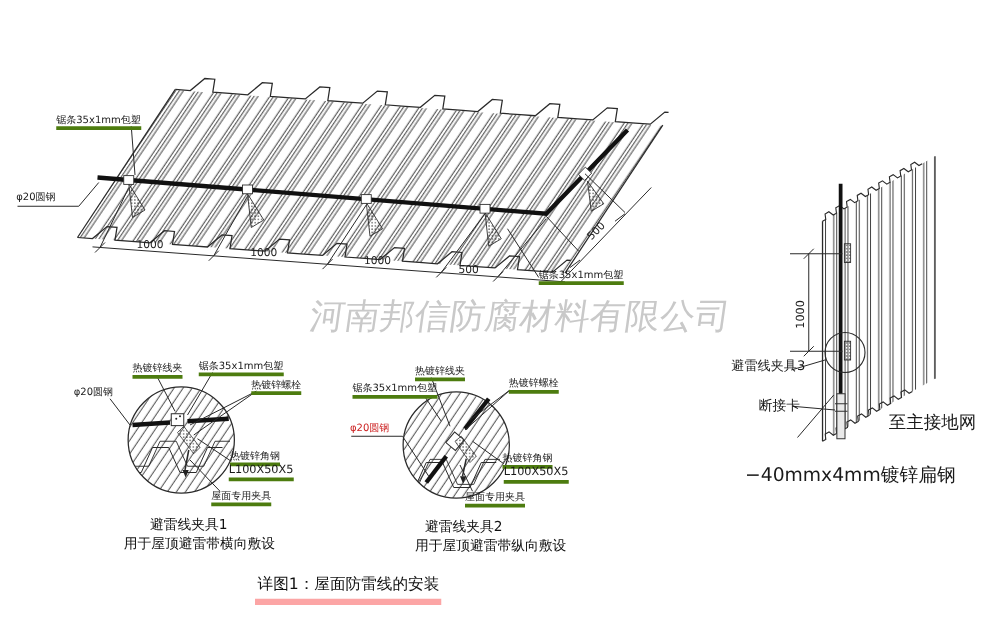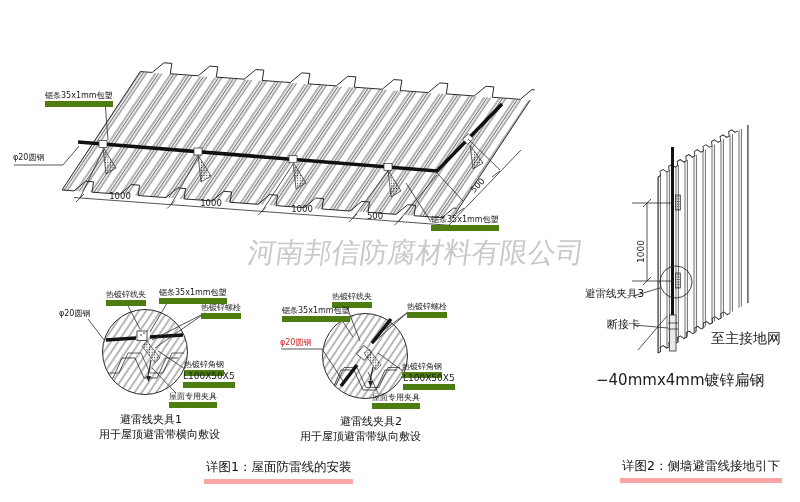--- a/index.html
+++ b/index.html
@@ -1,19 +1,19 @@
 <!DOCTYPE html>
 <html><head>
 <meta charset="utf-8">
 <style>
   html,body{margin:0;padding:0;background:#fff;}
   #stage{position:relative;width:800px;height:502px;background:#ffffff;overflow:hidden;
          font-family:"DejaVu Sans",sans-serif;color:#1a1a1a;}
   .lbl{position:absolute;font-size:8px;line-height:1.15;white-space:nowrap;color:#1a1a1a;}
-  .ul{border-bottom:6px solid #4d7c0f;padding-bottom:0.5px;}
+  .ul{border-bottom:3px solid #4d7c0f;padding-bottom:0.5px;}
   .red{color:#cc2222;}
   .dim{font-size:8.5px;color:#222;}
   .cap{position:absolute;font-size:12.5px;color:#111;border-bottom:5px solid #fca5a5;padding:0 2px 3px 2px;white-space:nowrap;}
   .title{position:absolute;font-size:11px;color:#111;white-space:nowrap;}
   #watermark{position:absolute;left:248px;top:234px;font-size:28px;letter-spacing:0px;color:#c9c9c9;
              transform:skewX(-8deg);white-space:nowrap;}
   svg{position:absolute;left:0;top:0;}
 </style>
 </head>
 <body>
@@ -217,24 +217,23 @@
 <div class="title" style="left:99px;top:427px;">用于屋顶避雷带横向敷设</div>
 
 <div class="lbl ul" style="left:332px;top:292px;">热镀锌线夹</div>
 <div class="lbl ul" style="left:282px;top:306px;">锯条35x1mm包塑</div>
 <div class="lbl ul" style="left:407px;top:302px;">热镀锌螺栓</div>
 <div class="lbl red" style="left:280px;top:338px;">φ20圆钢</div>
 <div class="lbl ul" style="left:402px;top:362px;">热镀锌角钢</div>
 <div class="lbl ul" style="left:403px;top:373px;font-size:9px;">L100X50X5</div>
 <div class="lbl ul" style="left:372px;top:393px;">屋面专用夹具</div>
 <div class="title" style="left:340px;top:414px;">避雷线夹具2</div>
-<div class="title" style="left:300px;top:429px;">用于屋顶避雷带纵向敷设</div>
+<div class="title" style="left:332px;top:429px;">用于屋顶避雷带纵向敷设</div>
 
 <div class="lbl" style="left:636px;top:263px;font-size:9px;transform:rotate(-90deg);transform-origin:left top;">1000</div>
 <div class="lbl" style="left:585px;top:287px;font-size:10.5px;">避雷线夹具3</div>
 <div class="lbl" style="left:607px;top:319px;font-size:11px;">断接卡</div>
 <div class="lbl" style="left:711px;top:330px;font-size:14px;">至主接地网</div>
 <div class="lbl" style="left:596px;top:348px;font-size:15px;margin-top:24px;">−40mmx4mm镀锌扁钢</div>
 
 <div class="cap" style="left:204px;top:459px;">详图1：屋面防雷线的安装</div>
-<div class="cap" style="left:620px;top:458px;">详图2：侧墙避雷线接地引下</div>
 
 </div>
 
 </body></html>

